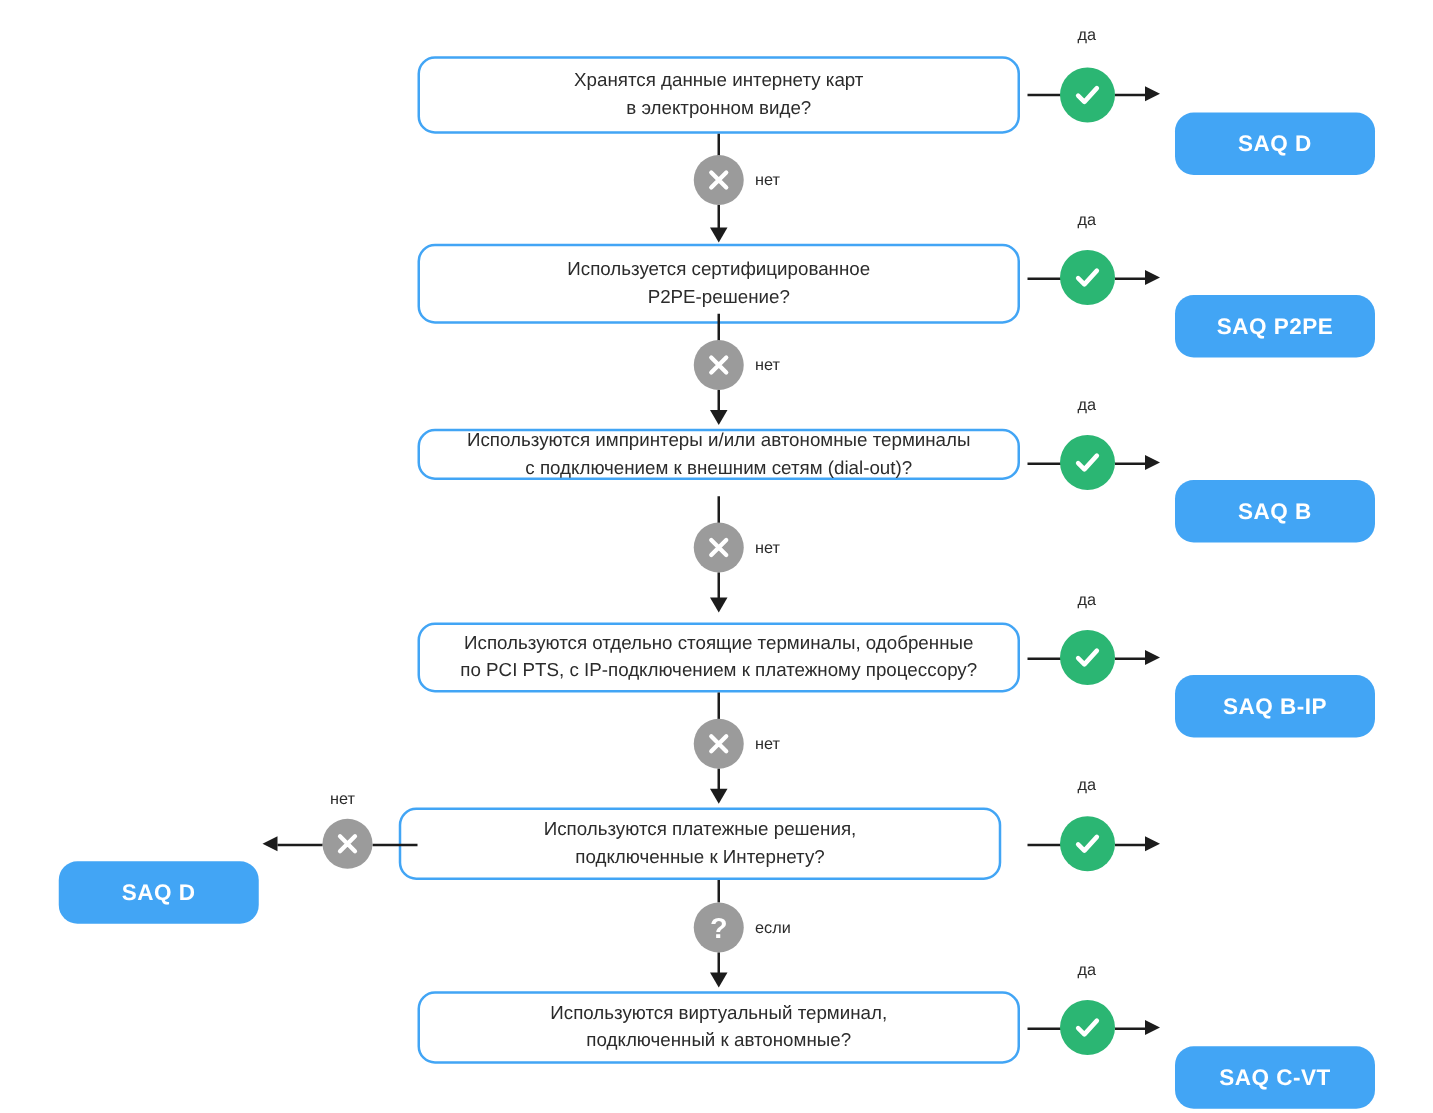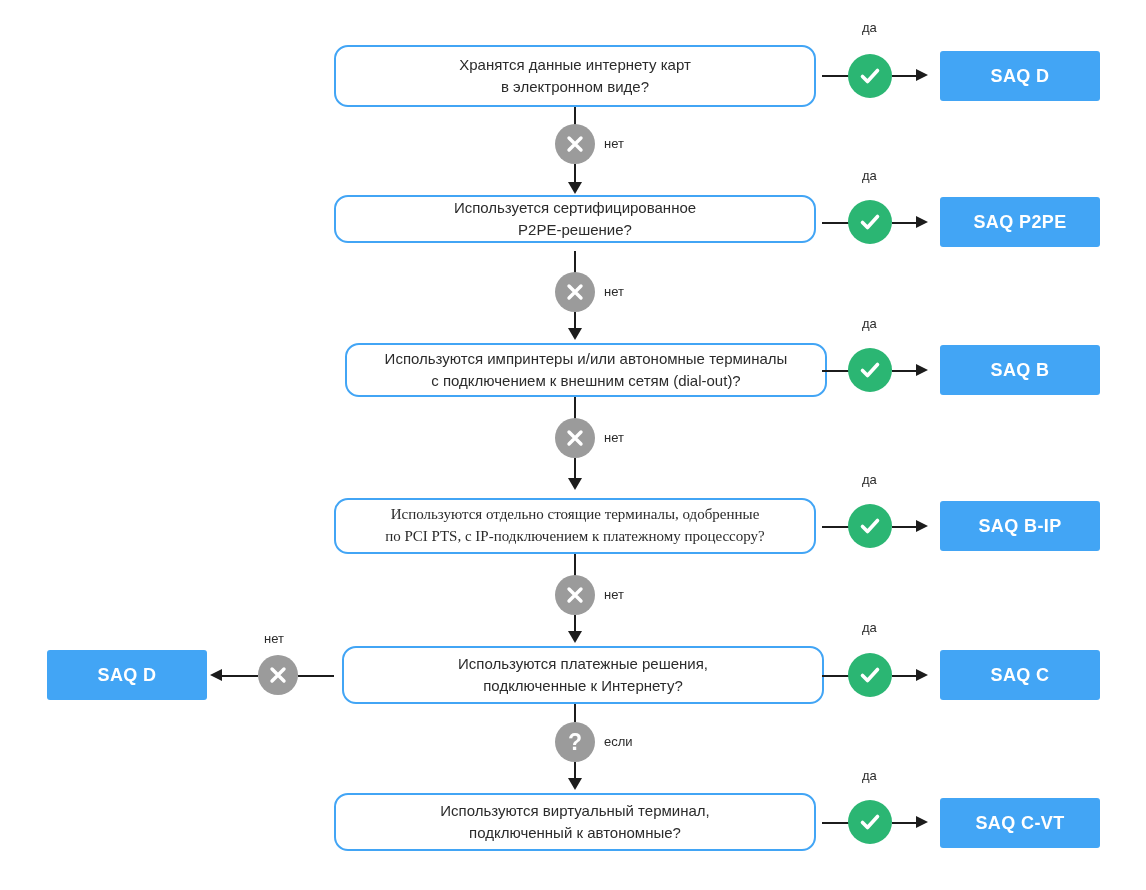--- a/index.html
+++ b/index.html
@@ -36,28 +36,29 @@
     color: #2b2b2b;
     padding: 6px 14px;
     white-space: pre-line;
   }
 
   
   .saq {
     position: absolute;
     box-sizing: border-box;
     background: #42a5f5;
-    border-radius: 3px;
+    border-radius: 15px;
     display: flex;
     align-items: center;
     justify-content: center;
     color: #ffffff;
     font-size: 18px;
     font-weight: bold;
     letter-spacing: 0.4px;
+    margin-top: 39px;
   }
 
   
   .line-v {
     position: absolute;
     width: 2px;
     background: #1c1c1c;
   }
   .line-h {
     position: absolute;
@@ -143,21 +144,21 @@
   <div class="line-v" style="left:574px; top:107px; height:18px;"></div>
   <div class="badge badge-no" style="left:555px; top:124px;">
     <svg width="22" height="22" viewBox="0 0 22 22" aria-hidden="true">
       <path d="M5 5 L17 17 M17 5 L5 17" stroke="#ffffff" stroke-width="3.4" stroke-linecap="round"></path>
     </svg>
   </div>
   <div class="edge-label" style="left:604px; top:136px;">нет</div>
   <div class="line-v" style="left:574px; top:164px; height:20px;"></div>
   <div class="arrow-down" style="left:568px; top:182px;"></div>
 
-  <div class="qbox" style="left:334px; top:195px; width:482px; height:48px;">Используется сертифицированное
+  <div class="qbox" style="left:334px; top:195px; width:482px; height:64px;">Используется сертифицированное
 P2PE-решение?</div>
 
   <div class="line-h" style="left:822px; top:222px; width:36px;"></div>
   <div class="edge-label" style="left:862px; top:168px;">да</div>
   <div class="badge badge-yes" style="left:848px; top:200px;">
     <svg width="26" height="26" viewBox="0 0 26 26" aria-hidden="true">
       <path d="M5.5 13.5 L10.5 18.5 L20.5 7.5" stroke="#ffffff" stroke-width="3.6" fill="none" stroke-linecap="round" stroke-linejoin="round"></path>
     </svg>
   </div>
   <div class="line-h" style="left:892px; top:222px; width:26px;"></div>
@@ -167,21 +168,21 @@
   <div class="line-v" style="left:574px; top:251px; height:22px;"></div>
   <div class="badge badge-no" style="left:555px; top:272px;">
     <svg width="22" height="22" viewBox="0 0 22 22" aria-hidden="true">
       <path d="M5 5 L17 17 M17 5 L5 17" stroke="#ffffff" stroke-width="3.4" stroke-linecap="round"></path>
     </svg>
   </div>
   <div class="edge-label" style="left:604px; top:284px;">нет</div>
   <div class="line-v" style="left:574px; top:312px; height:18px;"></div>
   <div class="arrow-down" style="left:568px; top:328px;"></div>
 
-  <div class="qbox" style="left:345px; top:343px; width:482px; height:54px;">Используются импринтеры и/или автономные терминалы
+  <div class="qbox" style="left:334px; top:343px; width:482px; height:41px;">Используются импринтеры и/или автономные терминалы
 с подключением к внешним сетям (dial-out)?</div>
 
   <div class="line-h" style="left:822px; top:370px; width:36px;"></div>
   <div class="edge-label" style="left:862px; top:316px;">да</div>
   <div class="badge badge-yes" style="left:848px; top:348px;">
     <svg width="26" height="26" viewBox="0 0 26 26" aria-hidden="true">
       <path d="M5.5 13.5 L10.5 18.5 L20.5 7.5" stroke="#ffffff" stroke-width="3.6" fill="none" stroke-linecap="round" stroke-linejoin="round"></path>
     </svg>
   </div>
   <div class="line-h" style="left:892px; top:370px; width:26px;"></div>
@@ -191,21 +192,21 @@
   <div class="line-v" style="left:574px; top:397px; height:22px;"></div>
   <div class="badge badge-no" style="left:555px; top:418px;">
     <svg width="22" height="22" viewBox="0 0 22 22" aria-hidden="true">
       <path d="M5 5 L17 17 M17 5 L5 17" stroke="#ffffff" stroke-width="3.4" stroke-linecap="round"></path>
     </svg>
   </div>
   <div class="edge-label" style="left:604px; top:430px;">нет</div>
   <div class="line-v" style="left:574px; top:458px; height:22px;"></div>
   <div class="arrow-down" style="left:568px; top:478px;"></div>
 
-  <div class="qbox" style="left:334px; top:498px; width:482px; height:56px;font-family:Liberation Serif, serif;">Используются отдельно стоящие терминалы, одобренные
+  <div class="qbox" style="left:334px; top:498px; width:482px; height:56px;">Используются отдельно стоящие терминалы, одобренные
 по PCI PTS, с IP-подключением к платежному процессору?</div>
 
   <div class="line-h" style="left:822px; top:526px; width:36px;"></div>
   <div class="edge-label" style="left:862px; top:472px;">да</div>
   <div class="badge badge-yes" style="left:848px; top:504px;">
     <svg width="26" height="26" viewBox="0 0 26 26" aria-hidden="true">
       <path d="M5.5 13.5 L10.5 18.5 L20.5 7.5" stroke="#ffffff" stroke-width="3.6" fill="none" stroke-linecap="round" stroke-linejoin="round"></path>
     </svg>
   </div>
   <div class="line-h" style="left:892px; top:526px; width:26px;"></div>
@@ -215,33 +216,32 @@
   <div class="line-v" style="left:574px; top:554px; height:22px;"></div>
   <div class="badge badge-no" style="left:555px; top:575px;">
     <svg width="22" height="22" viewBox="0 0 22 22" aria-hidden="true">
       <path d="M5 5 L17 17 M17 5 L5 17" stroke="#ffffff" stroke-width="3.4" stroke-linecap="round"></path>
     </svg>
   </div>
   <div class="edge-label" style="left:604px; top:587px;">нет</div>
   <div class="line-v" style="left:574px; top:615px; height:18px;"></div>
   <div class="arrow-down" style="left:568px; top:631px;"></div>
 
-  <div class="qbox" style="left:342px; top:646px; width:482px; height:58px;">Используются платежные решения,
+  <div class="qbox" style="left:319px; top:646px; width:482px; height:58px;">Используются платежные решения,
 подключенные к Интернету?</div>
 
   <div class="line-h" style="left:822px; top:675px; width:36px;"></div>
   <div class="edge-label" style="left:862px; top:620px;">да</div>
   <div class="badge badge-yes" style="left:848px; top:653px;">
     <svg width="26" height="26" viewBox="0 0 26 26" aria-hidden="true">
       <path d="M5.5 13.5 L10.5 18.5 L20.5 7.5" stroke="#ffffff" stroke-width="3.6" fill="none" stroke-linecap="round" stroke-linejoin="round"></path>
     </svg>
   </div>
   <div class="line-h" style="left:892px; top:675px; width:26px;"></div>
   <div class="arrow-right" style="left:916px; top:669px;"></div>
-  <div class="saq" style="left:940px; top:650px; width:160px; height:50px;">SAQ C</div>
 
   <div class="line-h" style="left:298px; top:675px; width:36px;"></div>
   <div class="edge-label" style="left:264px; top:631px;">нет</div>
   <div class="badge badge-no" style="left:258px; top:655px;">
     <svg width="22" height="22" viewBox="0 0 22 22" aria-hidden="true">
       <path d="M5 5 L17 17 M17 5 L5 17" stroke="#ffffff" stroke-width="3.4" stroke-linecap="round"></path>
     </svg>
   </div>
   <div class="line-h" style="left:222px; top:675px; width:36px;"></div>
   <div class="arrow-left" style="left:210px; top:669px;"></div>

